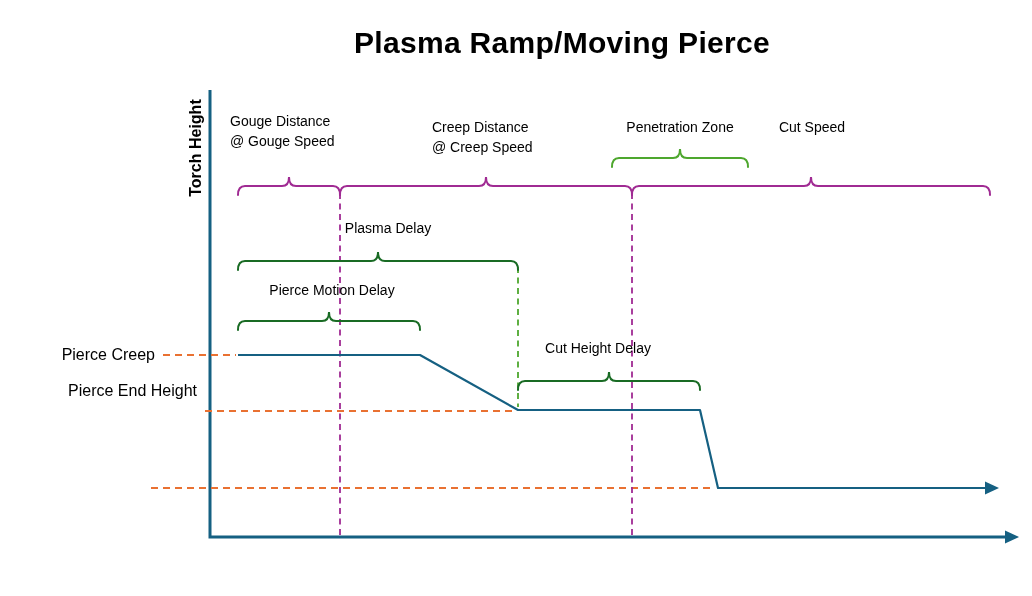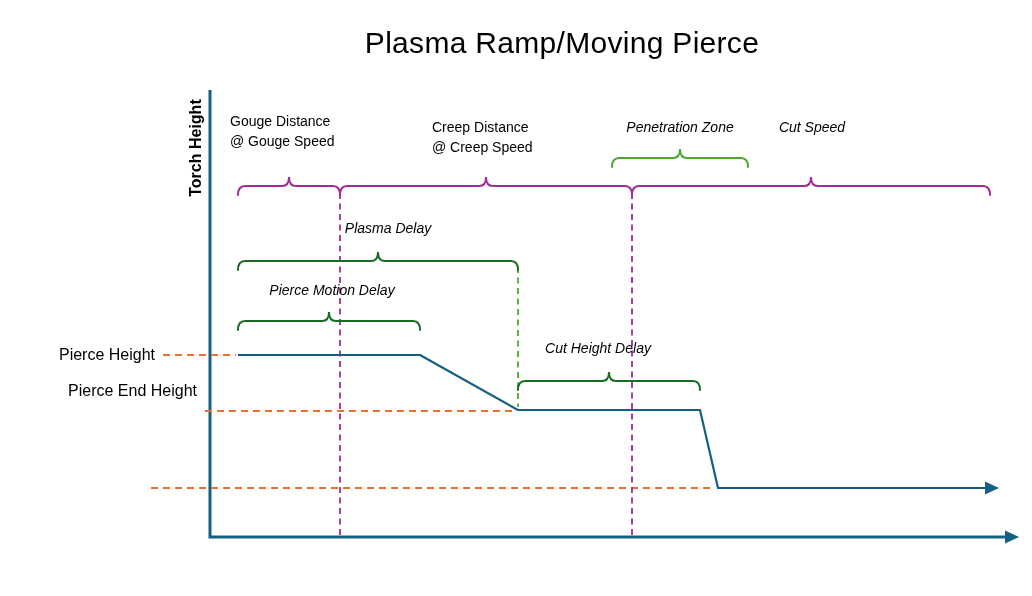--- a/index.html
+++ b/index.html
@@ -11,21 +11,21 @@
     font-family: "Liberation Sans", sans-serif;
     overflow: hidden;
     color: #000;
   }
   .stage svg { position: absolute; left: 0; top: 0; }
   .title {
     position: absolute;
     left: 562px; top: 26px;
     transform: translateX(-50%);
     font-size: 30px;
-    font-weight: normal;
+    font-weight: bold;
     letter-spacing: 0.3px;
     white-space: nowrap;
   }
   .ylab {
     position: absolute;
     left: 127px; top: 138px;
     width: 140px; height: 20px;
     transform: rotate(-90deg);
     font-size: 16px; font-weight: bold;
     text-align: center;
@@ -37,21 +37,21 @@
     transform: translateX(-50%);
     font-size: 16px; font-weight: bold;
     white-space: nowrap;
   }
   .ann {
     position: absolute;
     font-size: 14px;
     line-height: 20px;
     white-space: nowrap;
   }
-  .ann.center { transform: translateX(-50%); font-style: italic; }
+  .ann.center { transform: translateX(-50%); }
   .hlab {
     position: absolute;
     font-size: 16px;
     line-height: 21px;
     text-align: right;
     white-space: nowrap;
   }
 </style>
 </head>
 <body>
@@ -94,18 +94,18 @@
   <div class="ann center" style="left:680px; top:117px">Penetration Zone</div>
 
   <div class="ann center" style="left:812px; top:117px">Cut Speed</div>
 
   <div class="ann center" style="left:388px; top:218px">Plasma Delay</div>
 
   <div class="ann center" style="left:332px; top:280px">Pierce Motion Delay</div>
 
   <div class="ann center" style="left:598px; top:338px">Cut Height Delay</div>
 
-  <div class="hlab" style="left:20px; top:344px; width:135px">Pierce Height</div>
+  <div class="hlab" style="left:20px; top:344px; width:135px">Pierce Creep</div>
 
   <div class="hlab" style="left:12px; top:380px; width:185px">Pierce End Height</div>
 
 
 </div>
 
 </body></html>

